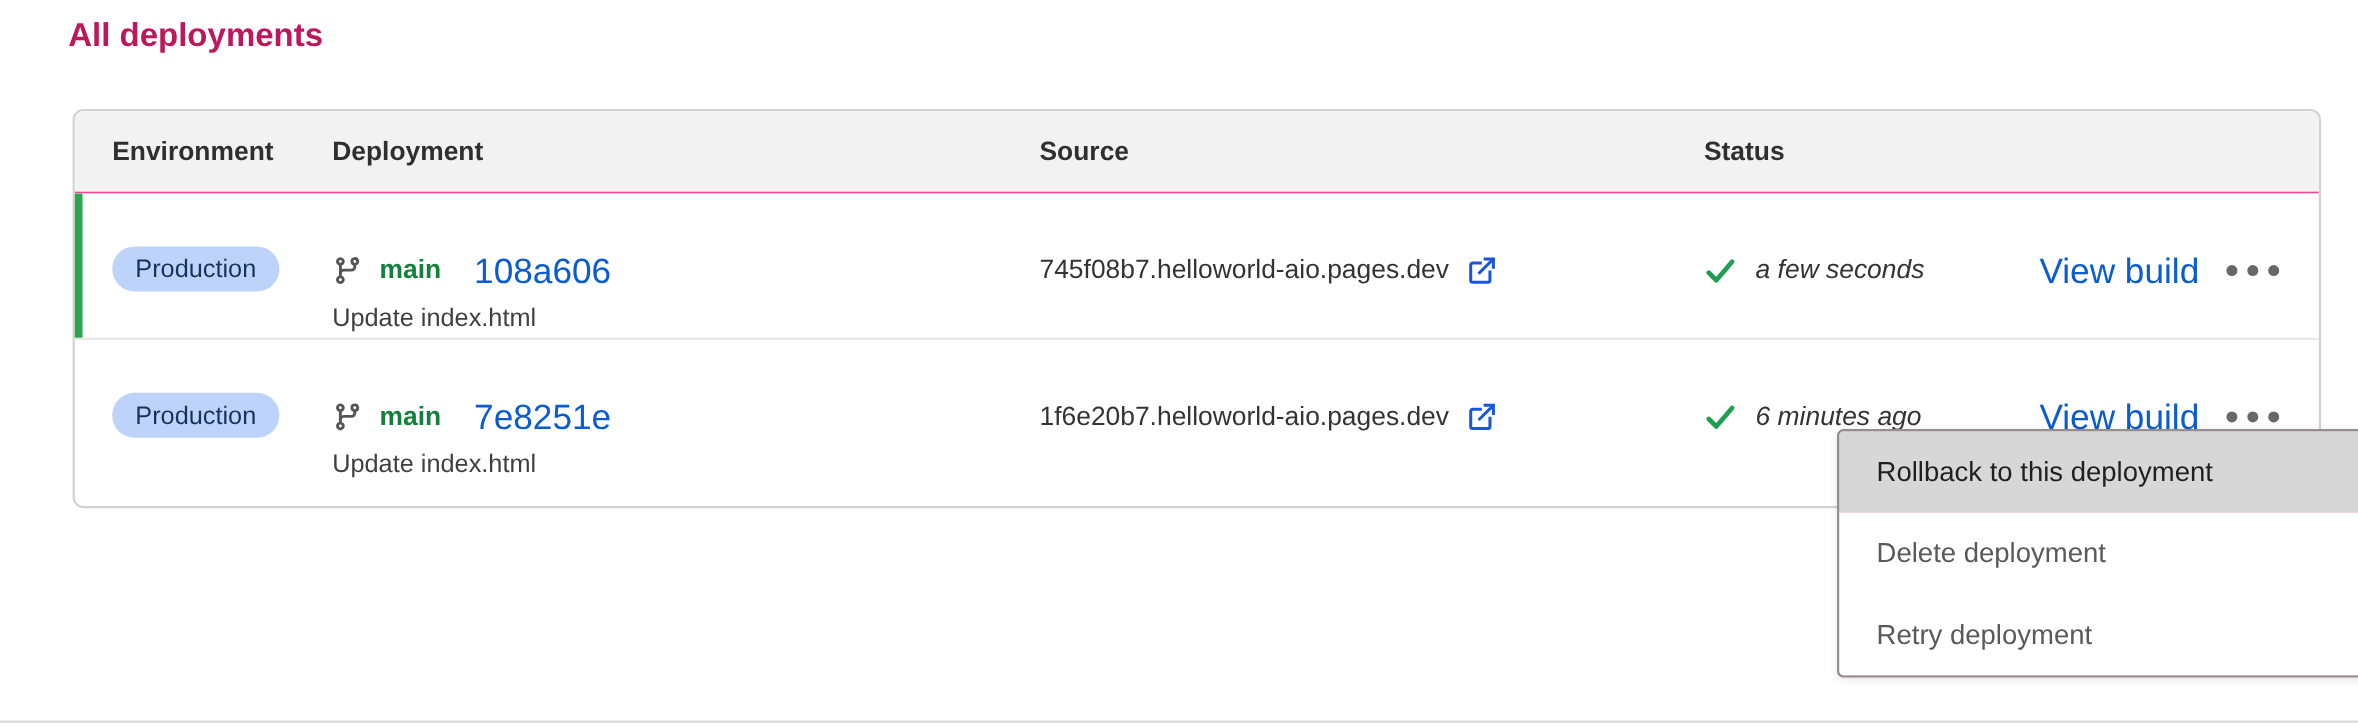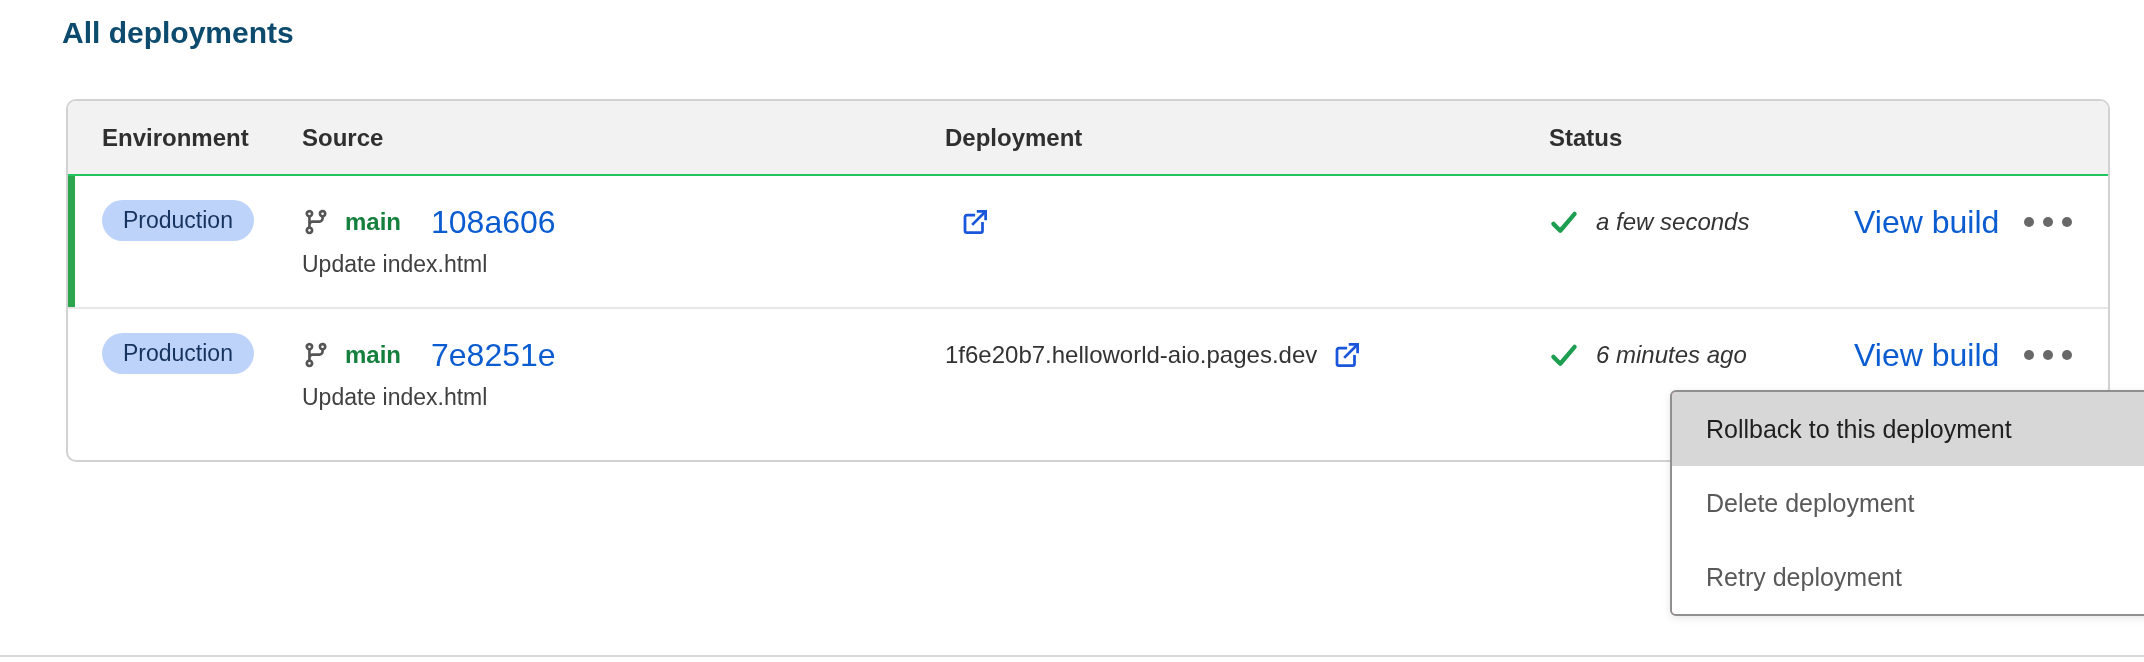--- a/index.html
+++ b/index.html
@@ -9,47 +9,47 @@
     position: relative;
     background: #ffffff;
     font-family: "Liberation Sans", sans-serif;
     color: #333;
     overflow: hidden;
   }
 
   .page-title {
     position: absolute; left: 62px; top: 16px;
     margin: 0;
-    font-size: 30px; font-weight: 600; color: #0c4a6e;
+    font-size: 30px; font-weight: 600; color: #be185d;
   }
 
   .card {
     position: absolute; left: 66px; top: 99px;
     width: 2044px; height: 363px;
     background: #fff;
     border: 2px solid #d2d2d2;
     border-radius: 10px;
   }
 
   .grid-row {
     display: grid;
     grid-template-columns: 200px 643px 604px 305px 1fr;
     padding-left: 34px; padding-right: 34px;
   }
 
   .thead {
     height: 75px;
     align-items: center;
     background: #f2f2f2;
-    border-bottom: 2px solid #22c55e;
+    border-bottom: 2px solid #ec4899;
     border-radius: 8px 8px 0 0;
     font-size: 24px; font-weight: 600; color: #2f2f2f;
   }
 
-  .row { position: relative; padding-top: 24px; }
+  .row { position: relative; padding-top: 48px; }
   .row-1 { height: 133px; border-bottom: 2px solid #e7e7e7; }
   .row-2 { height: 153px; }
   .row-current::before {
     content: "";
     position: absolute; left: 0; top: 0; bottom: 0;
     width: 7px;
     background: #2da44e;
   }
 
   .line1 { display: flex; align-items: center; height: 44px; font-size: 24px; }
@@ -122,22 +122,22 @@
 </style>
 </head>
 <body>
 
 <h2 class="page-title">All deployments</h2>
 
 <div class="card">
 
   <div class="grid-row thead">
     <div>Environment</div>
+    <div>Deployment</div>
     <div>Source</div>
-    <div>Deployment</div>
     <div>Status</div>
     <div></div>
   </div>
 
   <div class="grid-row row row-1 row-current">
     <div>
       <span class="badge">Production</span>
     </div>
     <div>
       <div class="line1">
@@ -146,20 +146,21 @@
               <path d="M9.5 3.25a2.25 2.25 0 1 1 3 2.122V6A2.5 2.5 0 0 1 10 8.5H6a1 1 0 0 0-1 1v1.128a2.251 2.251 0 1 1-1.5 0V5.372a2.25 2.25 0 1 1 1.5 0v1.836A2.493 2.493 0 0 1 6 7h4a1 1 0 0 0 1-1v-.628a2.25 2.25 0 0 1-1.5-2.122ZM4.25 13.5a.75.75 0 1 0 0-1.5.75.75 0 0 0 0 1.5Zm0-9.5a.75.75 0 1 0 0-1.5.75.75 0 0 0 0 1.5ZM11.75 4a.75.75 0 1 0 0-1.5.75.75 0 0 0 0 1.5Z"></path>
             </svg>
         </span>
         <span class="branch-name">main</span>
         <a class="link">108a606</a>
       </div>
       <div class="line2">Update index.html</div>
     </div>
     <div>
       <div class="line1">
+        <span class="dep-url">745f08b7.helloworld-aio.pages.dev</span>
         <a class="icon ext-icon">
           <svg width="30" height="30" viewBox="0 0 24 24" fill="none" stroke="#1a56db" stroke-width="2.2" stroke-linecap="square">
               <path d="M18 13v6a1.5 1.5 0 0 1-1.5 1.5h-11A1.5 1.5 0 0 1 4 19V8a1.5 1.5 0 0 1 1.5-1.5H11"></path>
               <path d="M14.5 3.5H20.5V9.5"></path>
               <path d="M10.5 13.5 20 4"></path>
             </svg>
         </a>
       </div>
     </div>
     <div>

